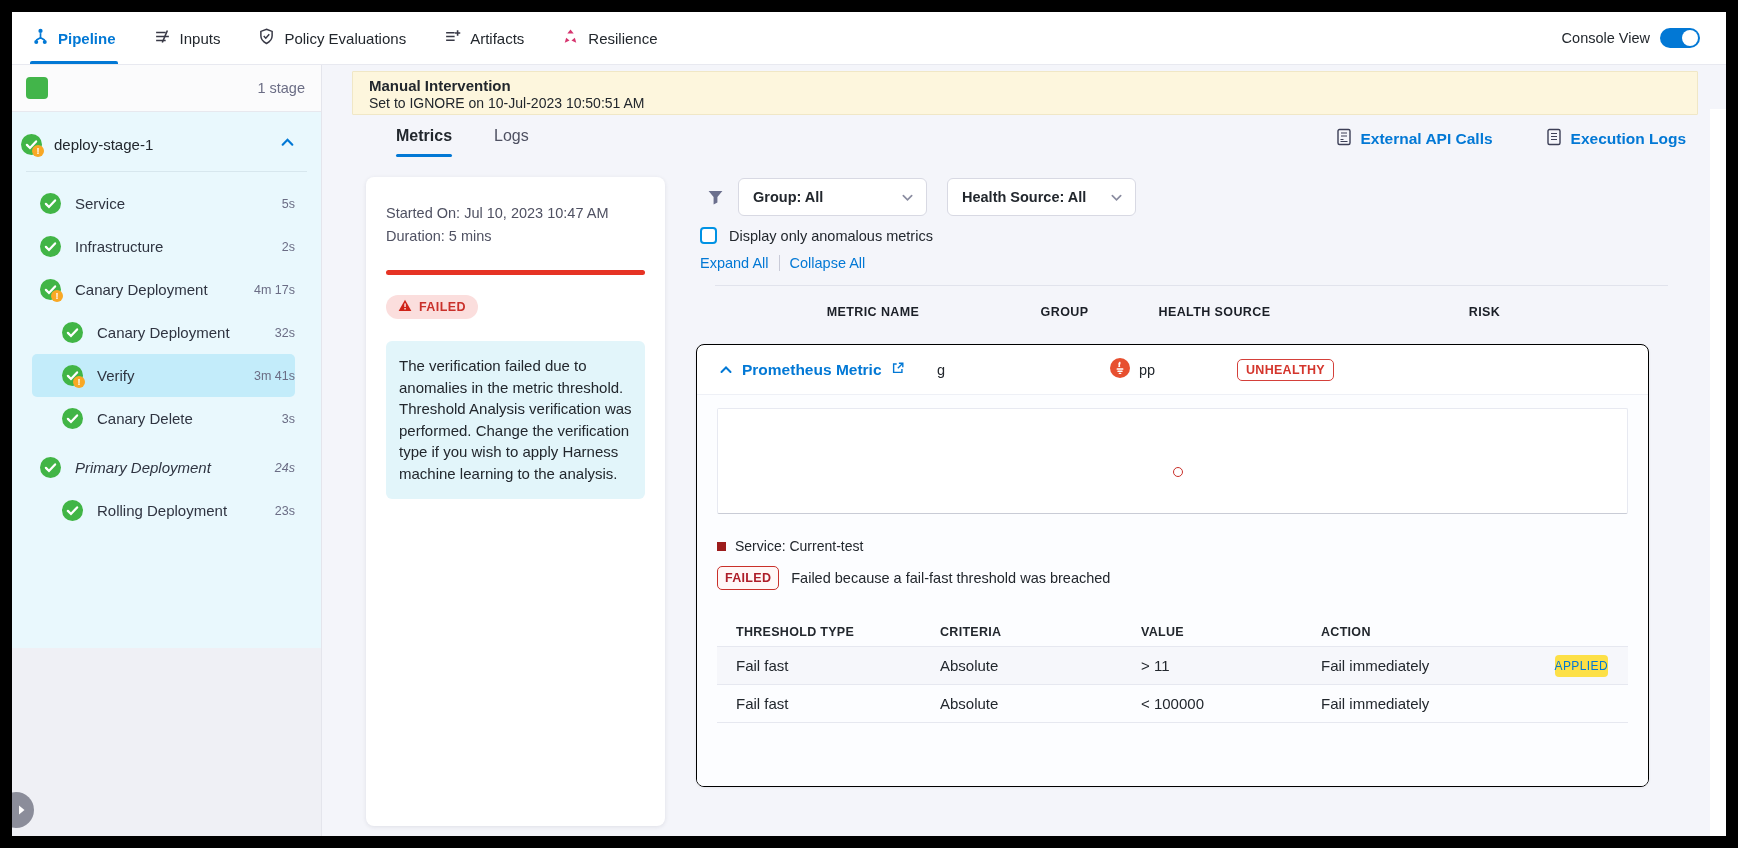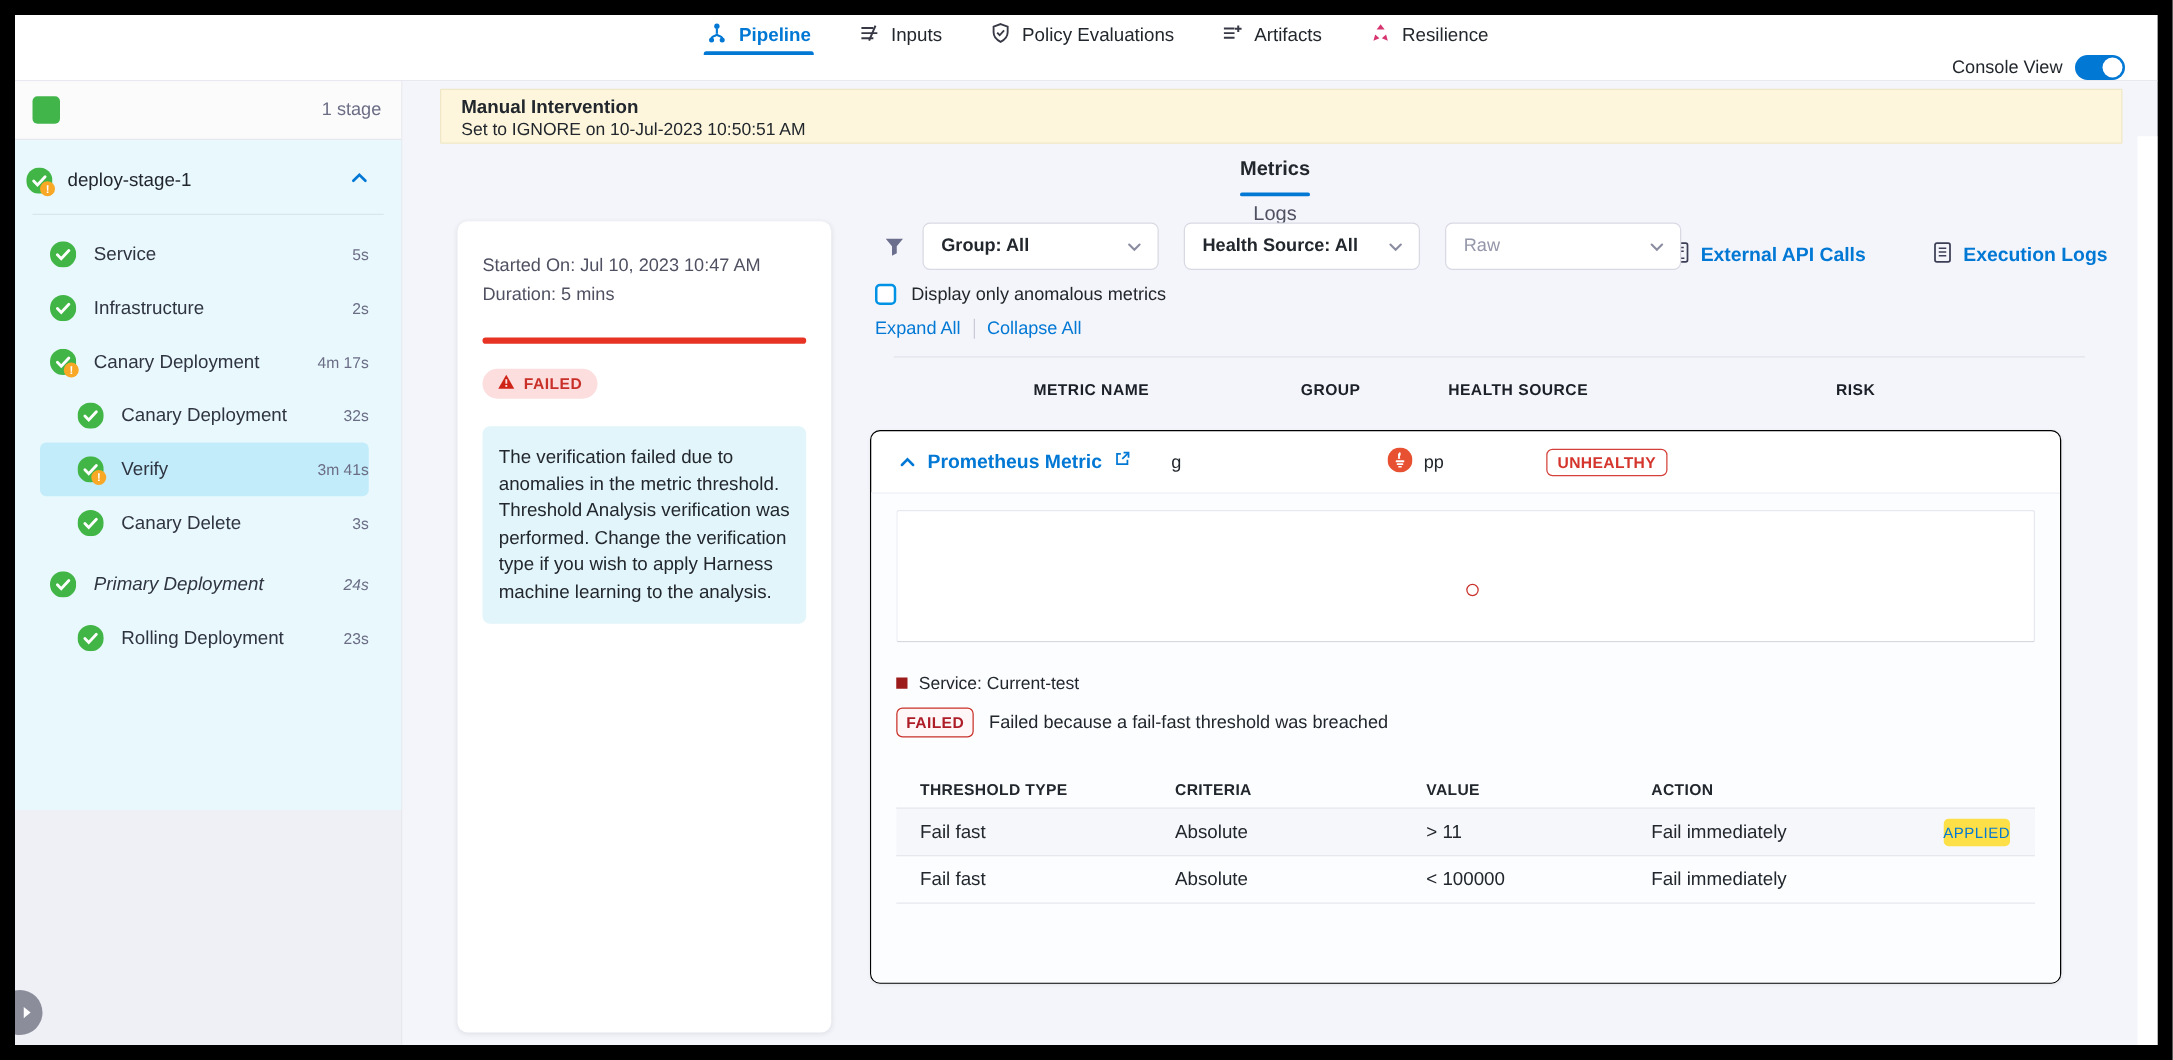--- a/index.html
+++ b/index.html
@@ -2,21 +2,21 @@
 <html><head>
 <meta charset="utf-8">
 <style>
   * { box-sizing: border-box; margin: 0; padding: 0; }
   body { background: #000; font-family: "Liberation Sans", sans-serif; }
   .frame { position: relative; width: 1738px; height: 848px; background: #000; padding: 12px; }
   .app { position: relative; width: 1714px; height: 824px; background: #fff; overflow: hidden; }
 
   
   .topnav { position: absolute; top: 0; left: 0; right: 0; height: 53px; background: #fff;
-            border-bottom: 1px solid #e8e9f0; display: flex; align-items: center; flex-direction: column; }
+            border-bottom: 1px solid #e8e9f0; display: flex; align-items: center; }
   .nav-tabs { display: flex; align-items: center; height: 100%; margin-left: 18px; gap: 34px; }
   .nav-tab { position: relative; height: 100%; display: flex; align-items: center; gap: 9px;
              font-size: 15px; color: #22272d; font-weight: 500; cursor: pointer; padding: 0 2px; }
   .nav-tab.active { color: #0278d5; font-weight: 700; }
   .nav-tab.active::after { content: ""; position: absolute; left: 0; right: 0; bottom: 0; height: 3px;
              background: #0278d5; border-radius: 2px 2px 0 0; }
   .console { margin-left: auto; margin-right: 26px; display: flex; align-items: center; gap: 10px; }
   .console-label { font-size: 14.5px; color: #22272d; }
   .toggle { width: 40px; height: 20px; border-radius: 10px; background: #0278d5; position: relative; cursor: pointer; }
   .toggle .knob { position: absolute; top: 2px; right: 2px; width: 16px; height: 16px; border-radius: 50%; background: #fff; }
@@ -50,21 +50,21 @@
               align-items: center; justify-content: center; }
   .expander svg { margin-left: 12px; }
 
   
   .content { position: absolute; top: 53px; left: 310px; right: 0; bottom: 0; background: #f4f5fa; }
   .right-gutter { position: absolute; top: 44px; right: 0; width: 16px; bottom: 0; background: #fff; }
   .banner { position: absolute; left: 30px; top: 6px; width: 1346px; height: 44px; background: #fdf6dd;
             border: 1px solid #f0e7c6; border-radius: 1px; padding: 5px 16px; }
   .banner .t { font-size: 15px; font-weight: 700; color: #22272d; }
   .banner .s { font-size: 14px; color: #22272d; margin-top: 1px; }
-  .tabbar { position: absolute; left: 74px; top: 56px; right: 40px; height: 36px; display: flex; align-items: center; flex-direction: column; }
+  .tabbar { position: absolute; left: 74px; top: 56px; right: 40px; height: 36px; display: flex; align-items: center; }
   .mtab { position: relative; font-size: 16px; font-weight: 700; color: #22272d; margin-right: 42px;
           cursor: pointer; padding: 6px 0 12px 0; }
   .mtab.inactive { font-weight: 400; color: #4f5162; }
   .mtab.active::after { content: ""; position: absolute; left: 0; right: 0; bottom: 0; height: 3px;
           background: #0278d5; border-radius: 2px; }
   .log-links { margin-left: auto; display: flex; align-items: center; gap: 52px; }
   .log-link { display: flex; align-items: center; gap: 8px; font-size: 15.5px; font-weight: 700;
               color: #0278d5; cursor: pointer; }
 
   
@@ -357,28 +357,20 @@
             </span>
       </div>
       <div class="dd">
         <span class="val">Health Source: All</span>
         <span class="chevd">
               <svg width="13" height="13" viewBox="0 0 14 14">
                 <path d="M2.5 5L7 9.5 11.5 5" stroke="#8a8ca0" stroke-width="1.8" fill="none" stroke-linecap="round"></path>
               </svg>
             </span>
       </div>
-      <div class="dd placeholder">
-        <span class="val">Raw</span>
-        <span class="chevd">
-              <svg width="13" height="13" viewBox="0 0 14 14">
-                <path d="M2.5 5L7 9.5 11.5 5" stroke="#8a8ca0" stroke-width="1.8" fill="none" stroke-linecap="round"></path>
-              </svg>
-            </span>
-      </div>
     </div>
 
     <div class="chk-row">
       <div class="checkbox"></div>
       <span class="chk-label">Display only anomalous metrics</span>
     </div>
 
     <div class="exp-row">
       <span class="lnk">Expand All</span>
       <span class="sep"></span>

